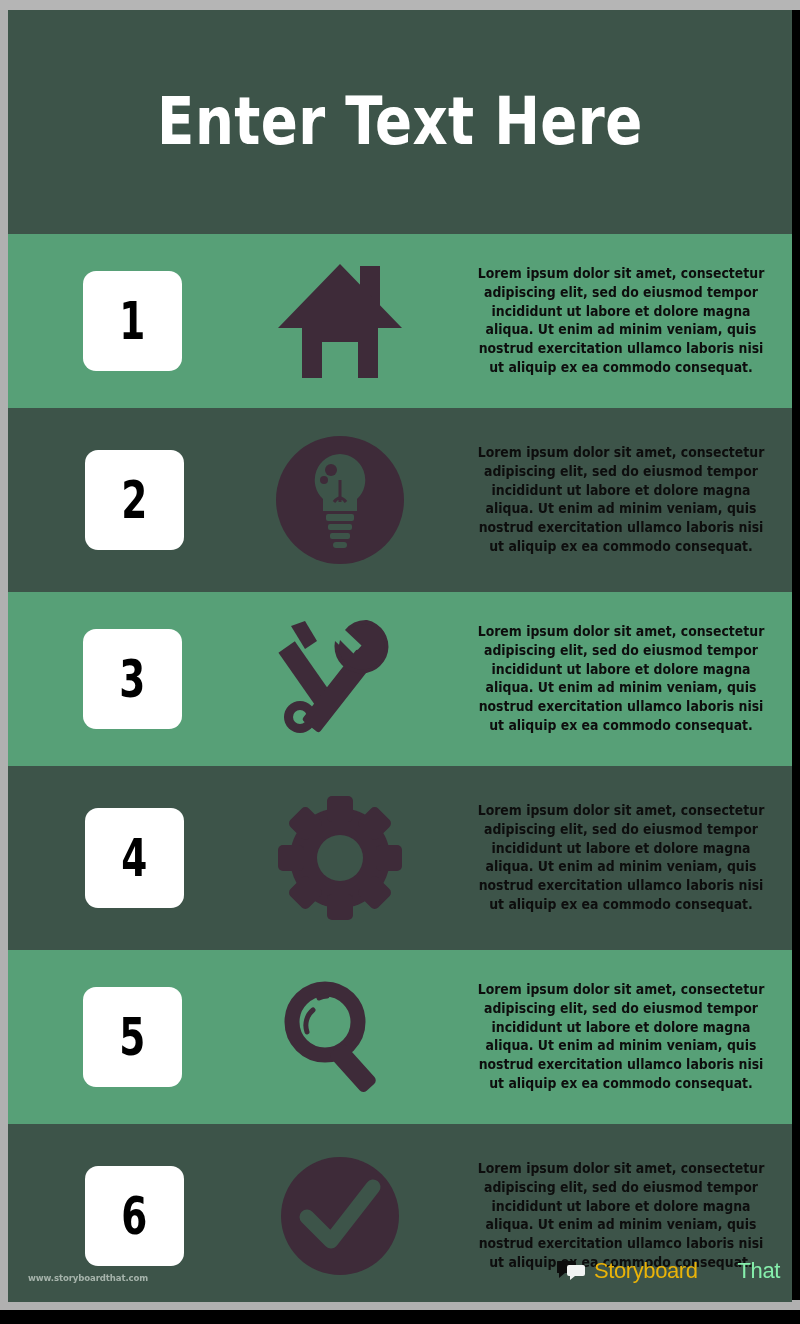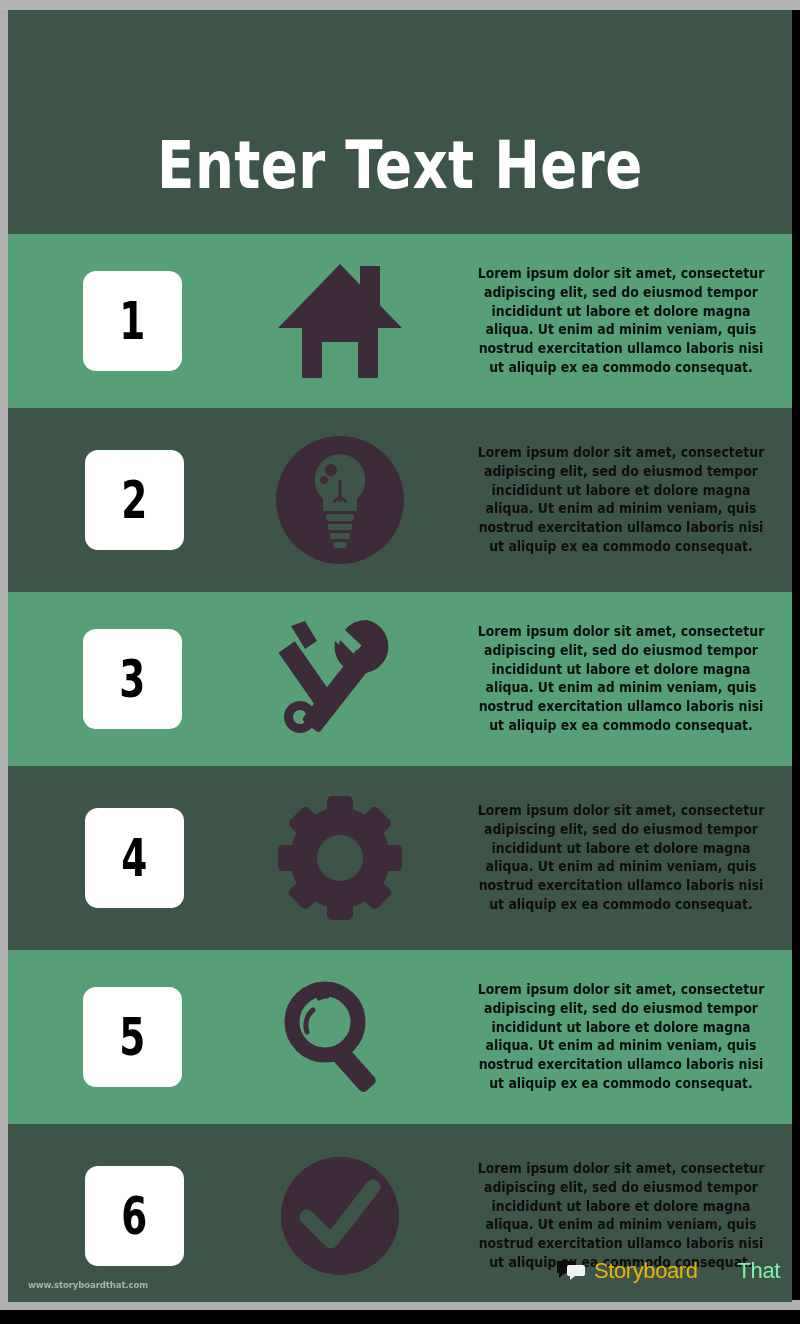--- a/index.html
+++ b/index.html
@@ -63,21 +63,20 @@
   
   .header {
     position: absolute;
     left: 0; top: 0;
     width: 784px;
     height: 222px;
     background: #3d5449;
     display: flex;
     align-items: center;
     justify-content: center;
-    margin-top: 44px;
   }
   .header-title {
     color: #ffffff;
     font-size: 66px;
     font-weight: bold;
     font-family: "Liberation Sans Narrow", "DejaVu Sans Condensed", "Liberation Sans", sans-serif;
     letter-spacing: 0.5px;
     transform: scaleX(0.92);
     white-space: nowrap;
     text-align: center;
@@ -160,21 +159,21 @@
   .footer {
     position: absolute;
     left: 0;
     bottom: 0;
     width: 784px;
     height: 58px;
   }
   .footer-url {
     position: absolute;
     left: 20px;
-    top: 35px;
+    top: 28px;
     color: #c9d3cc;
     font-size: 9.5px;
     font-weight: bold;
     font-family: "Liberation Sans Narrow", "DejaVu Sans Condensed", "Liberation Sans", sans-serif;
     opacity: 0.75;
     letter-spacing: -0.1px;
   }
   .footer-logo {
     position: absolute;
     right: 12px;

